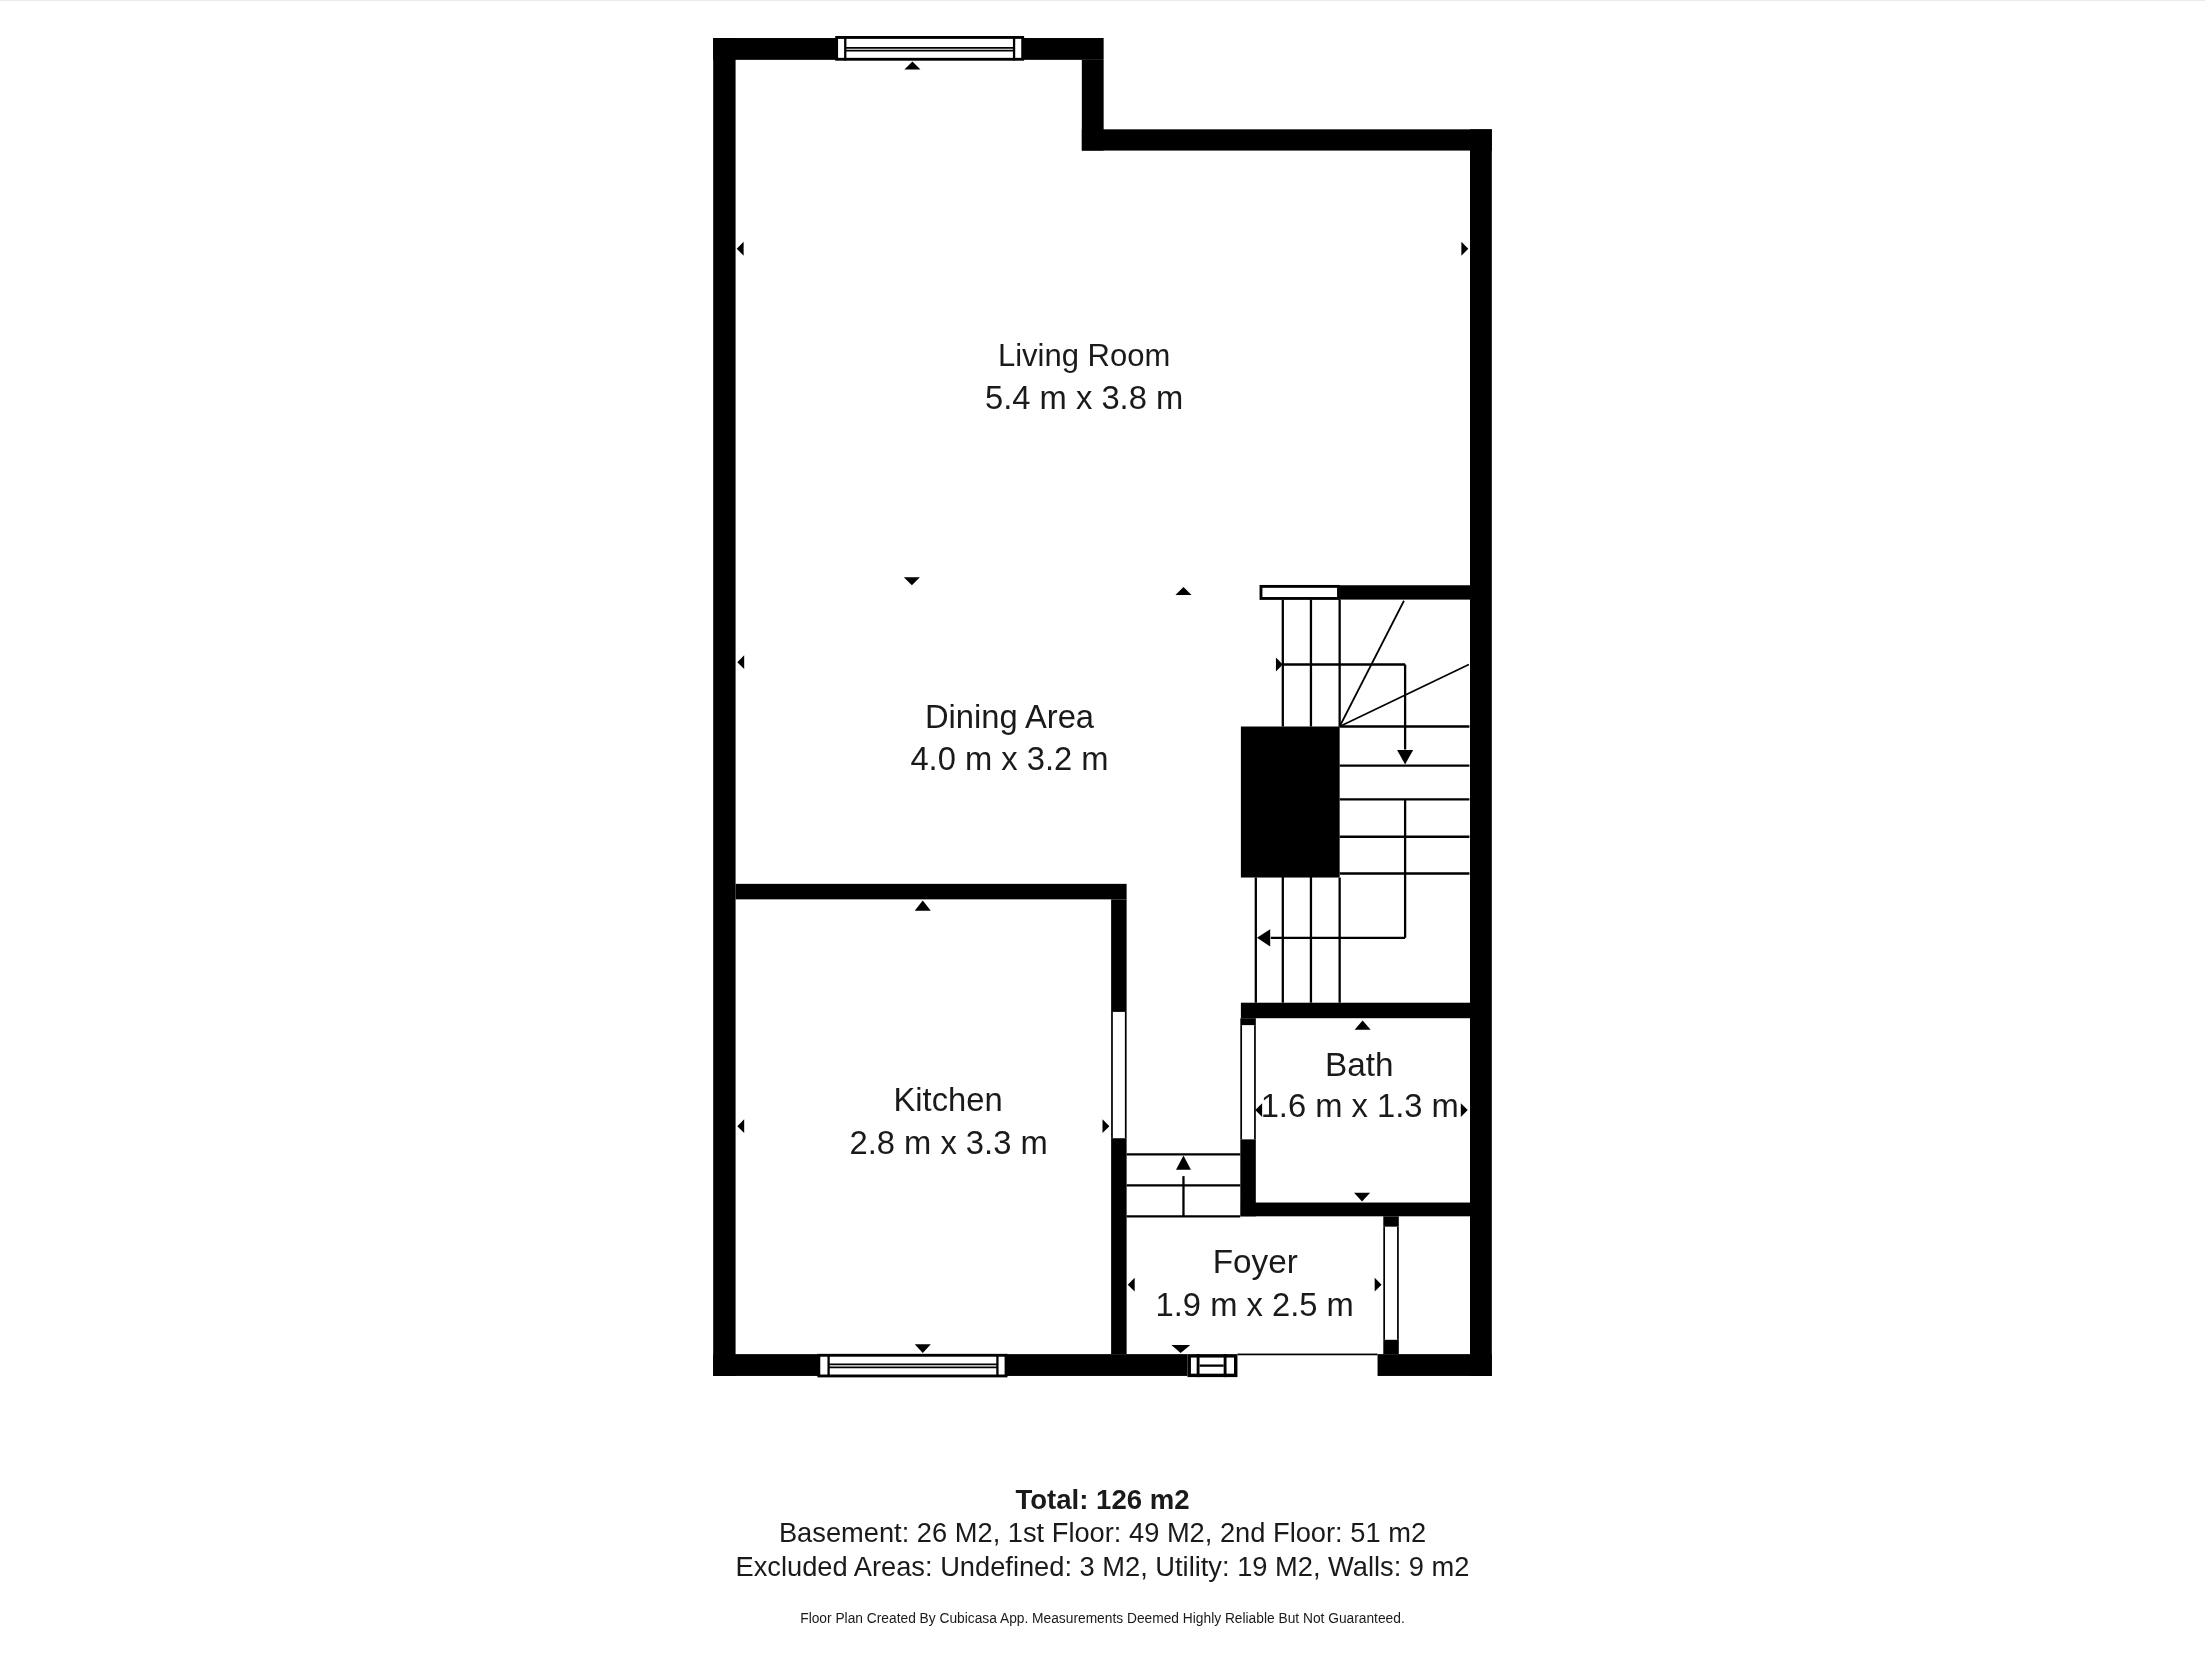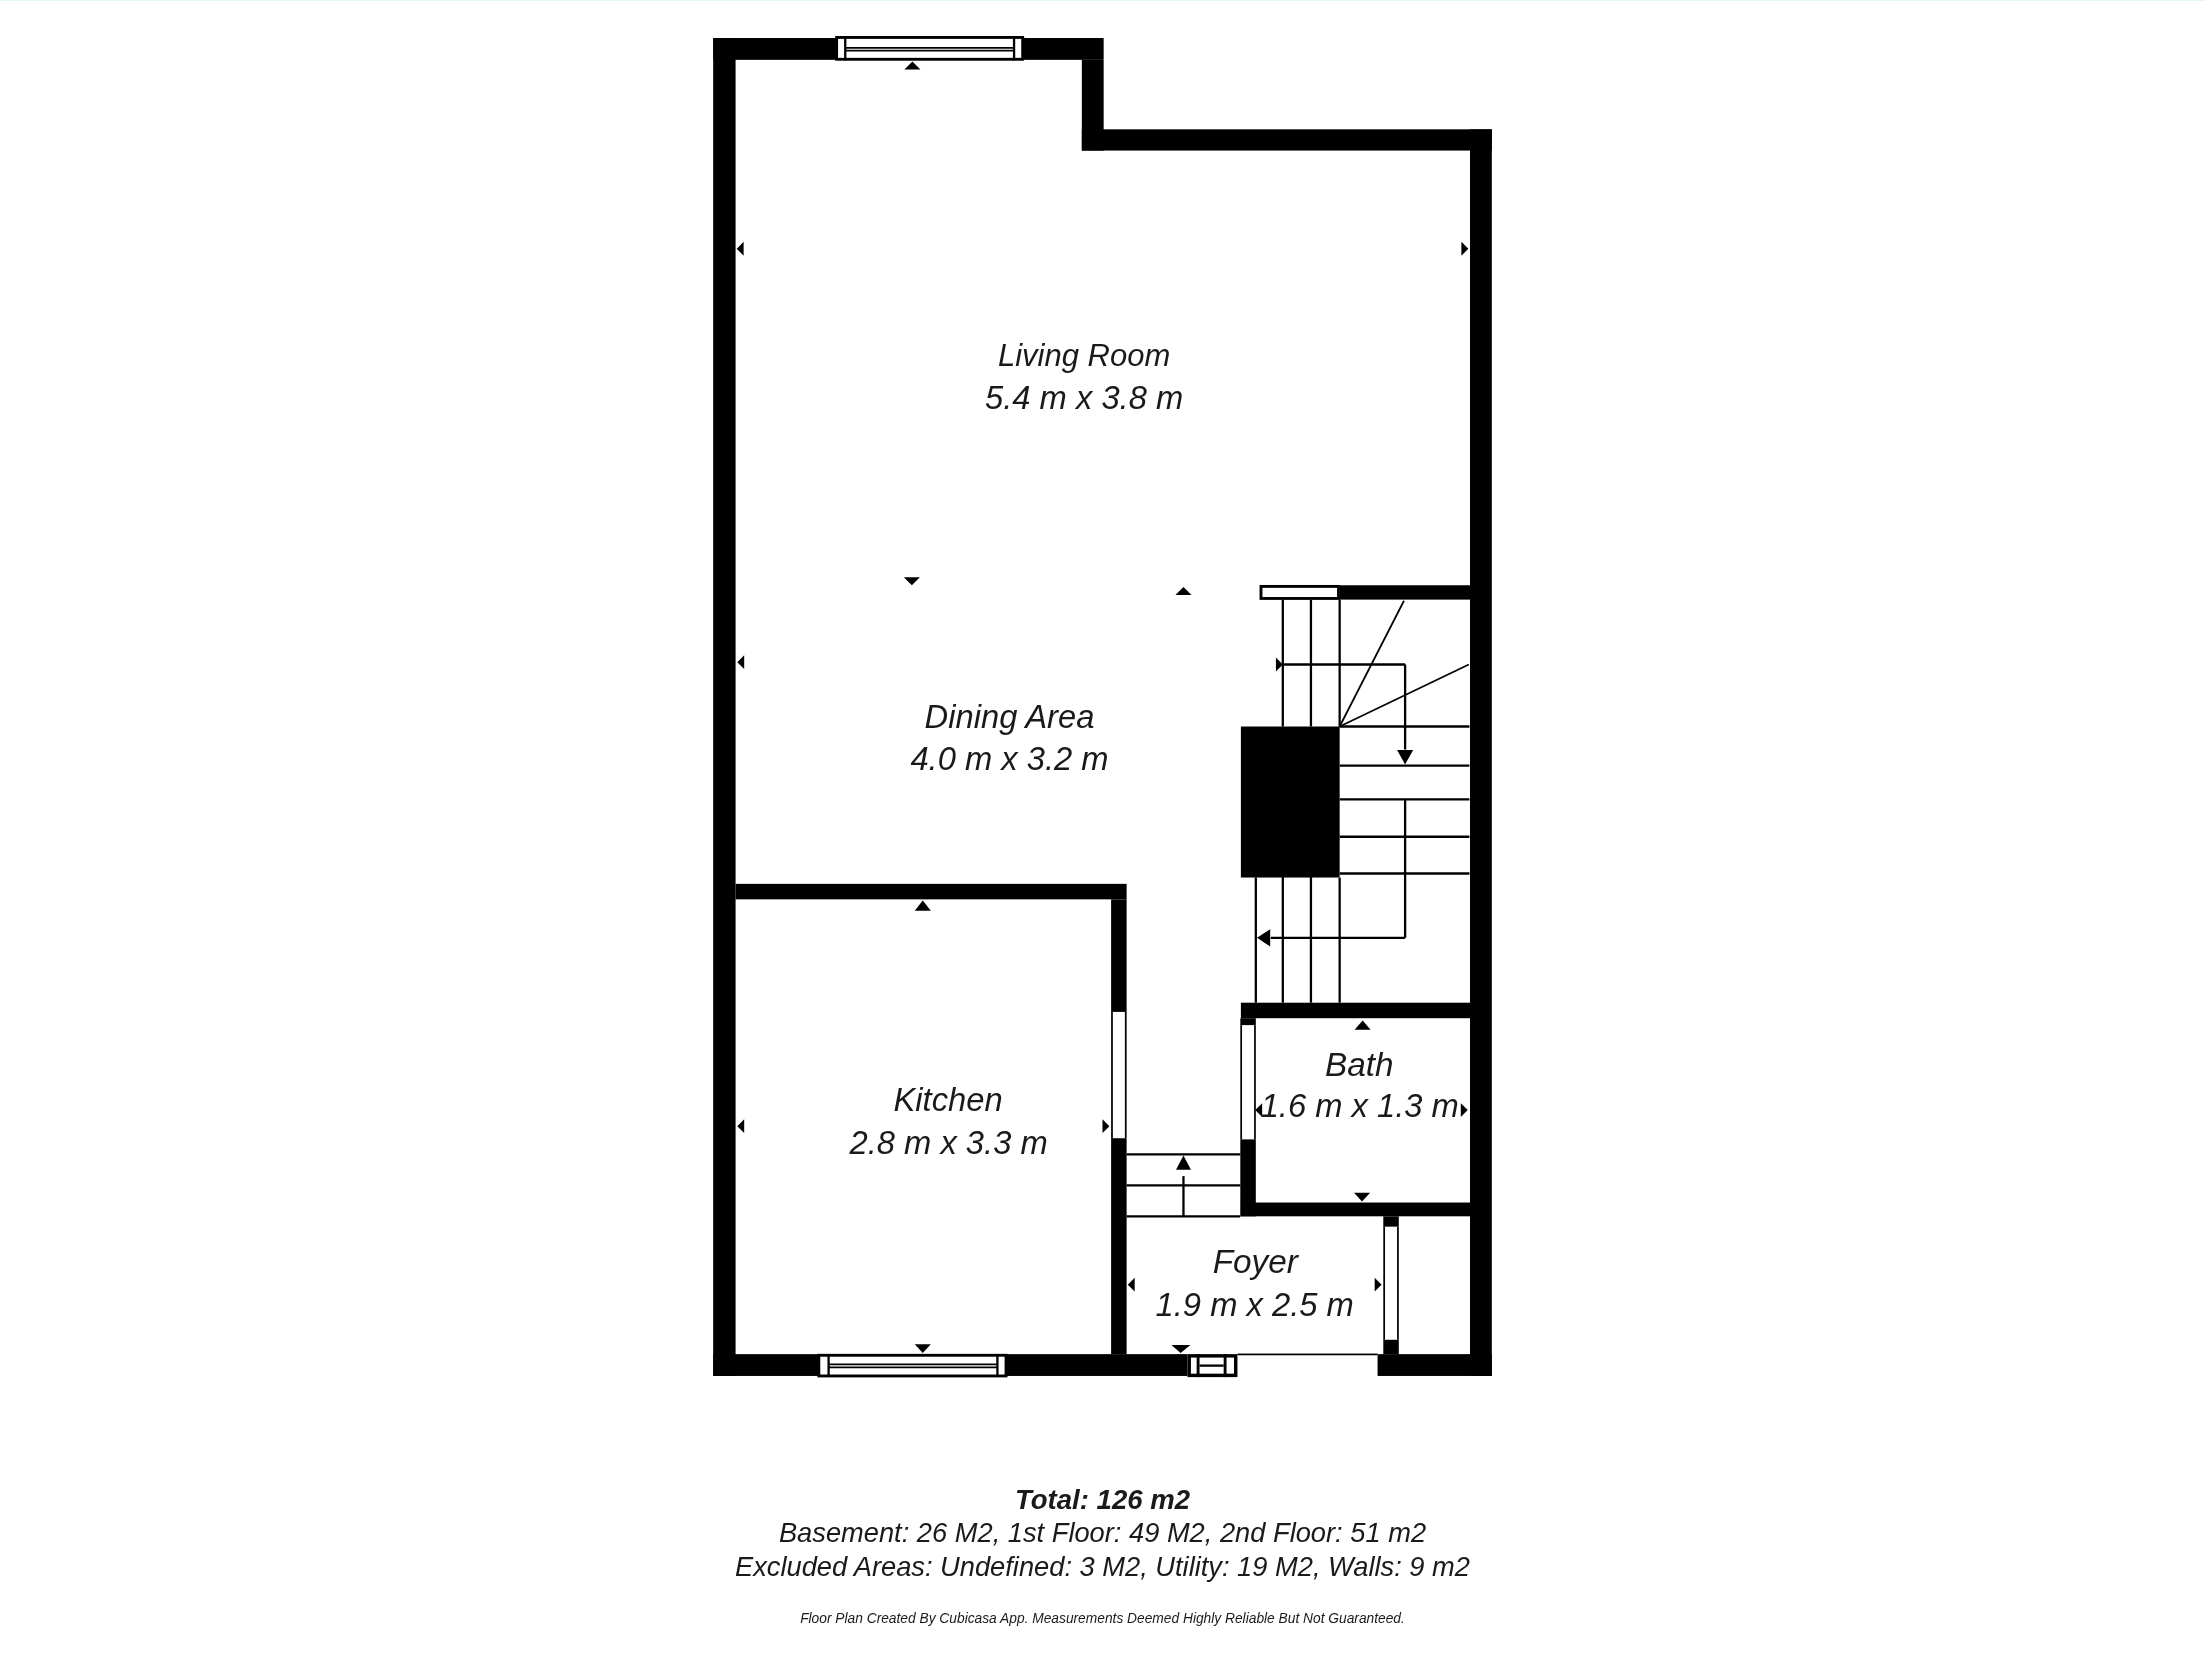--- a/index.html
+++ b/index.html
@@ -1,16 +1,16 @@
 <!DOCTYPE html>
 <html style="font-size:9.2px"><head>
 <meta charset="utf-8">
 <style>
   html,body{margin:0;padding:0;background:#ffffff;}
-  .page{width:2205px;height:1654px;position:relative;background:#22c55e;overflow:hidden;font-style:italic;}
+  .page{width:2205px;height:1654px;position:relative;background:#a21caf;overflow:hidden;}
   svg{display:block;}
   text{font-family:"Liberation Sans", sans-serif;fill:#1a1a1a;}
 </style>
 </head>
 <body>
 
 <div class="page">
 <svg width="2205" height="1654" viewBox="0 0 3840 2880" xmlns="http://www.w3.org/2000/svg">
 
 <rect x="0" y="0" width="3840" height="2880" fill="#ffffff"></rect>

